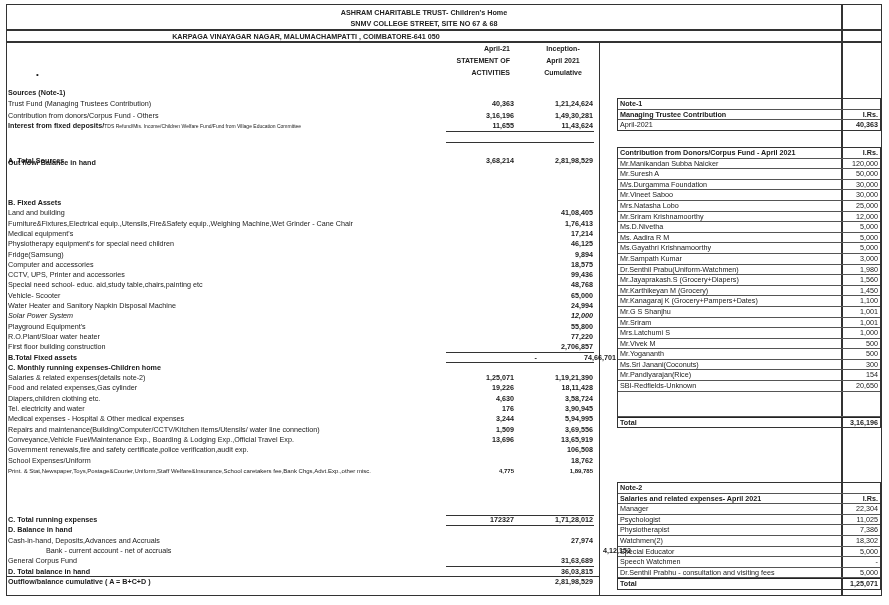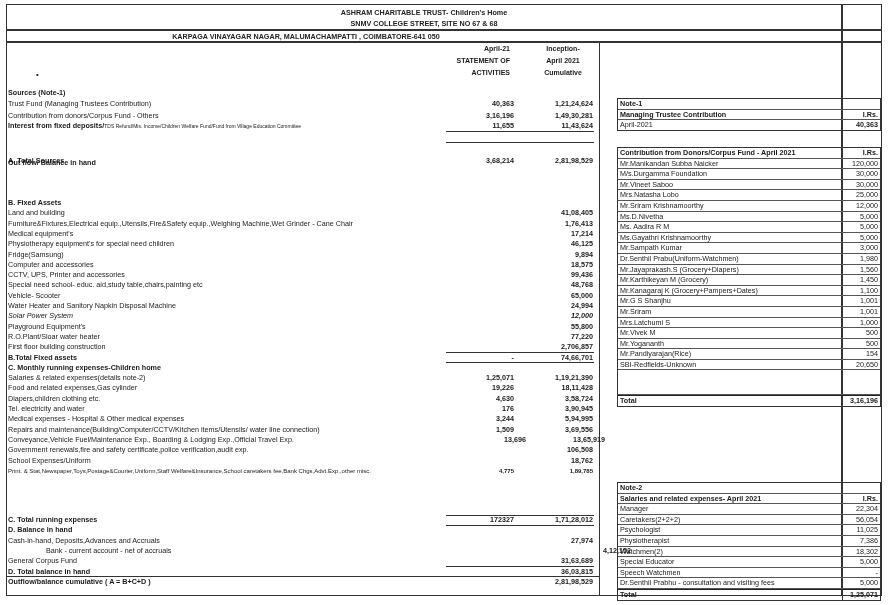--- a/index.html
+++ b/index.html
@@ -145,21 +145,21 @@
     </div>
     <div class="row " style="top: 331.9px;">
       <span class="lbl">R.O.Plant/Sloar water heater</span>
       <span class="c2 num">77,220</span>
     </div>
     <div class="row " style="top: 342.2px;">
       <span class="lbl">First floor building construction</span>
       <span class="c2 num">2,706,857</span>
     </div>
     <div class="hline" style="left: 446px; top: 352px; width: 148px;"></div>
-    <div class="row b" style="top: 352.5px;">
+    <div class="row b" style="top: 352.5px; padding-left: 23px;">
       <span class="lbl">B.Total Fixed assets</span>
       <span class="c1">-</span>
       <span class="c2">74,66,701</span>
     </div>
     <div class="hline" style="left: 446px; top: 362.3px; width: 148px;"></div>
     <div class="row b u" style="top: 362.8px;">
       <span class="lbl">C. Monthly running expenses-Children home</span>
     </div>
     <div class="row " style="top: 373.1px;">
       <span class="lbl">Salaries &amp; related expenses(details note-2)</span>
@@ -184,21 +184,21 @@
     <div class="row " style="top: 414.3px;">
       <span class="lbl">Medical expenses - Hospital &amp; Other medical expenses</span>
       <span class="c1 num">3,244</span>
       <span class="c2 num">5,94,995</span>
     </div>
     <div class="row " style="top: 424.6px;">
       <span class="lbl">Repairs and maintenance(Building/Computer/CCTV/Kitchen items/Utensils/ water line connection)</span>
       <span class="c1 num">1,509</span>
       <span class="c2 num">3,69,556</span>
     </div>
-    <div class="row " style="top: 434.9px; padding-left: 12px;">
+    <div class="row " style="top: 434.9px;">
       <span class="lbl">Conveyance,Vehicle Fuel/Maintenance Exp., Boarding &amp; Lodging Exp.,Official Travel Exp.</span>
       <span class="c1 num">13,696</span>
       <span class="c2 num">13,65,919</span>
     </div>
     <div class="row " style="top: 445.2px;">
       <span class="lbl">Government renewals,fire and safety certificate,police verification,audit exp.</span>
       <span class="c2 num">106,508</span>
     </div>
     <div class="row " style="top: 455.5px;">
       <span class="lbl">School Expenses/Uniform</span>
@@ -265,20 +265,25 @@
       <span class="nl">Contribution from Donors/Corpus Fund - April 2021</span>
       <span class="sep"></span>
       <span class="nv">I.Rs.</span>
     </div>
     <div class="nrow ">
       <span class="nl">Mr.Manikandan Subba Naicker</span>
       <span class="sep"></span>
       <span class="nv">120,000</span>
     </div>
     <div class="nrow ">
+      <span class="nl">Mr.Suresh A</span>
+      <span class="sep"></span>
+      <span class="nv">50,000</span>
+    </div>
+    <div class="nrow ">
       <span class="nl">M/s.Durgamma Foundation</span>
       <span class="sep"></span>
       <span class="nv">30,000</span>
     </div>
     <div class="nrow ">
       <span class="nl">Mr.Vineet Saboo</span>
       <span class="sep"></span>
       <span class="nv">30,000</span>
     </div>
     <div class="nrow ">
@@ -348,20 +353,25 @@
     </div>
     <div class="nrow ">
       <span class="nl">Mr.Vivek M</span>
       <span class="sep"></span>
       <span class="nv">500</span>
     </div>
     <div class="nrow ">
       <span class="nl">Mr.Yogananth</span>
       <span class="sep"></span>
       <span class="nv">500</span>
+    </div>
+    <div class="nrow ">
+      <span class="nl">Ms.Sri Janani(Coconuts)</span>
+      <span class="sep"></span>
+      <span class="nv">300</span>
     </div>
     <div class="nrow ">
       <span class="nl">Mr.Pandiyarajan(Rice)</span>
       <span class="sep"></span>
       <span class="nv">154</span>
     </div>
     <div class="nrow ">
       <span class="nl">SBI-Redfields-Unknown</span>
       <span class="sep"></span>
       <span class="nv">20,650</span>
@@ -384,25 +394,20 @@
       <span class="nl">Salaries and related expenses- April 2021</span>
       <span class="sep"></span>
       <span class="nv">I.Rs.</span>
     </div>
     <div class="nrow ">
       <span class="nl">Manager</span>
       <span class="sep"></span>
       <span class="nv">22,304</span>
     </div>
     <div class="nrow ">
-      <span class="nl">Caretakers(2+2+2)</span>
-      <span class="sep"></span>
-      <span class="nv">56,054</span>
-    </div>
-    <div class="nrow ">
       <span class="nl">Psychologist</span>
       <span class="sep"></span>
       <span class="nv">11,025</span>
     </div>
     <div class="nrow ">
       <span class="nl">Physiotherapist</span>
       <span class="sep"></span>
       <span class="nv">7,386</span>
     </div>
     <div class="nrow ">

